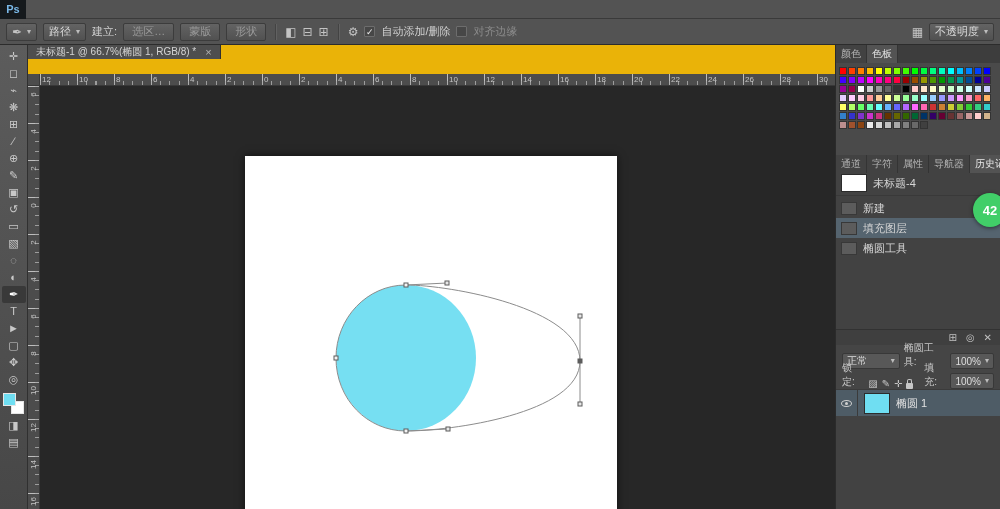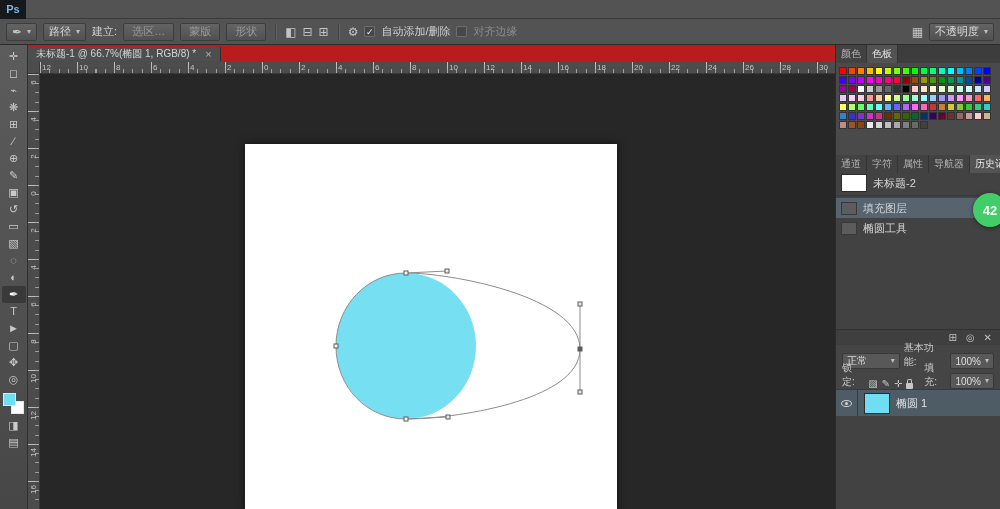--- a/index.html
+++ b/index.html
@@ -32,21 +32,21 @@
   
   .toolbar{width:28px;flex:0 0 auto;background:linear-gradient(#5c5c5c,#474747);border-right:1px solid #303030;display:flex;flex-direction:column;align-items:center;padding-top:3px}
   .tool{width:24px;height:17px;display:flex;align-items:center;justify-content:center;color:#c9c9c9;font-size:11px;border-radius:2px;line-height:1}
   .tool.active{background:#393939;color:#fff}
   .color-chips{position:relative;width:21px;height:21px;margin:5px 0 3px}
   .chip-fg{position:absolute;top:0;left:0;width:13px;height:13px;border:1px solid #e6e6e6;z-index:2}
   .chip-bg{position:absolute;bottom:0;right:0;width:13px;height:13px;border:1px solid #e6e6e6;background:#fff}
 
   
   .center{flex:1;display:flex;flex-direction:column;min-width:0}
-  .tabbar{height:17px;flex:0 0 auto;background:#b91c1c;display:flex;align-items:center}
+  .tabbar{height:29px;flex:0 0 auto;background:#eab308;display:flex;align-items:flex-start}
   .doctab{background:#4e4e4e;border-right:1px solid #2f2f2f;display:flex;align-items:center;gap:9px;padding:0 8px;font-size:10px;color:#d4d4d4}
   .doctab .close{color:#b3b3b3;font-size:11px}
   .rulerrow{height:12px;flex:0 0 auto;display:flex;background:#4c4c4c;border-bottom:1px solid #383838}
   .corner{width:12px;flex:0 0 auto;border-right:1px solid #383838}
   .hruler{flex:1;display:flex;overflow:hidden;
     background-image:
       repeating-linear-gradient(to right, rgba(170,170,170,.85) 0 1px, transparent 1px 9.25px),
       repeating-linear-gradient(to right, #bdbdbd 0 1px, transparent 1px 37px);
     background-size:100% 4px,100% 100%;
     background-position:left bottom,left top;
@@ -428,25 +428,29 @@
 
         <span class="ptab">通道</span>
             <span class="ptab">字符</span>
             <span class="ptab">属性</span>
             <span class="ptab">导航器</span>
             <span class="ptab active">历史记录</span>
           </div>
         <div class="history-body">
           <div class="hist-row">
             <span class="hist-thumb"></span>
-            <span>未标题-2</span>
+            <span>未标题-4</span>
           </div>
           <div class="hist-sep"></div>
           <div>
 
+              <div class="hist-row">
+                <span class="hist-icon"></span>
+                <span>新建</span>
+              </div>
 
               <div class="hist-row selected">
                 <span class="hist-icon"></span>
                 <span>填充图层</span>
               </div>
 
               <div class="hist-row">
                 <span class="hist-icon"></span>
                 <span>椭圆工具</span>
               </div>
@@ -458,21 +462,21 @@
           <span>✕</span>
         </div>
       </div>
 
       <div class="layers">
         <div class="blend-row">
           <span class="mini-dd" style="width:58px">
             <span>正常</span>
             <span class="caret" style="margin-left:auto">▾</span>
           </span>
-          <span>基本功能:</span>
+          <span>椭圆工具:</span>
           <span class="mini-dd">
             <span>100%</span>
             <span class="caret">▾</span>
           </span>
         </div>
         <div class="lock-row">
           <span>锁定:</span>
           <span class="lock-ico">▨</span>
           <span class="lock-ico">✎</span>
           <span class="lock-ico">✛</span>

